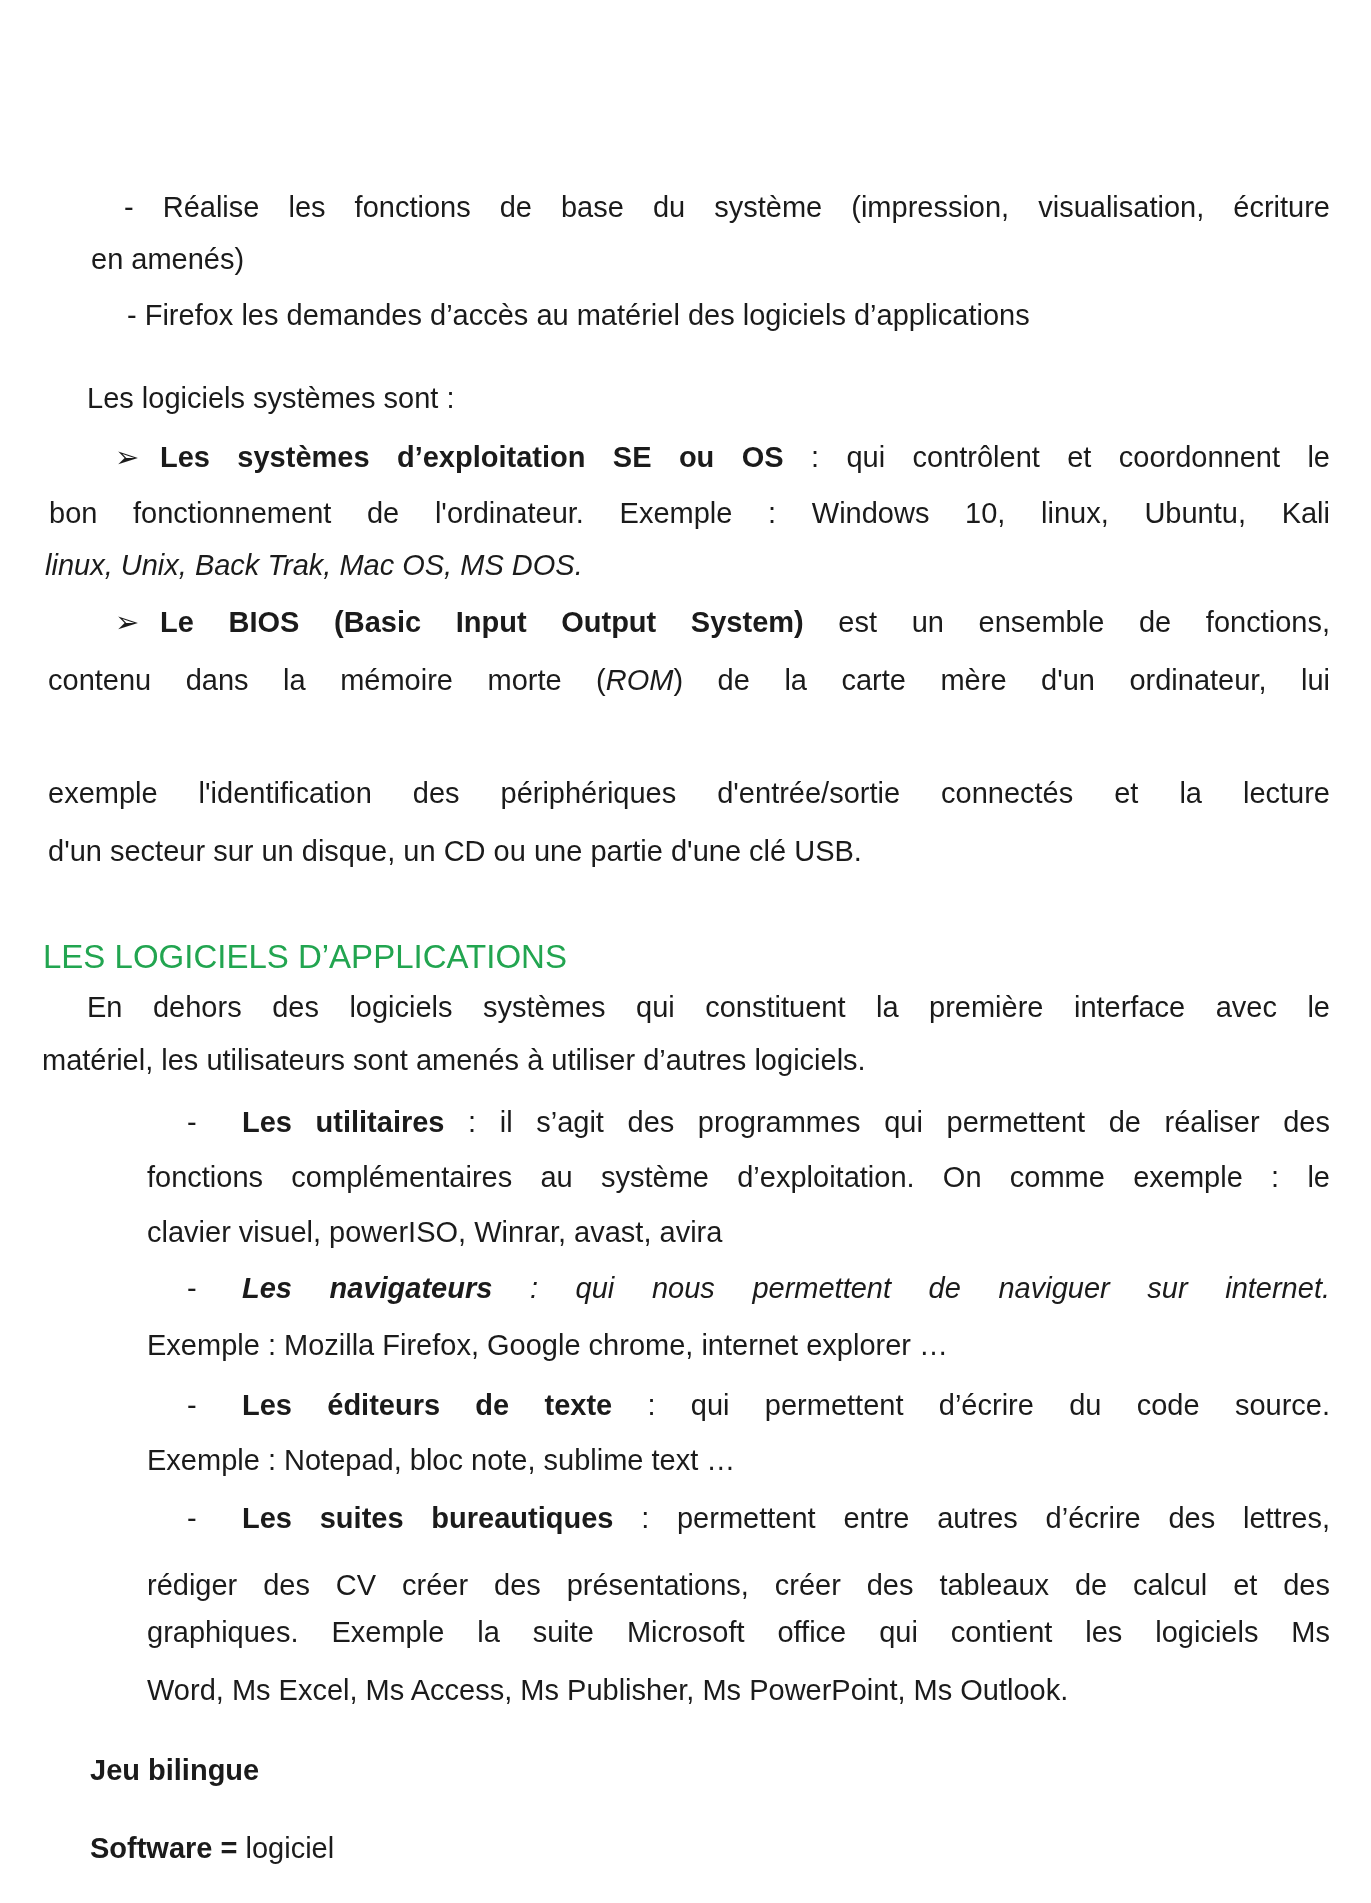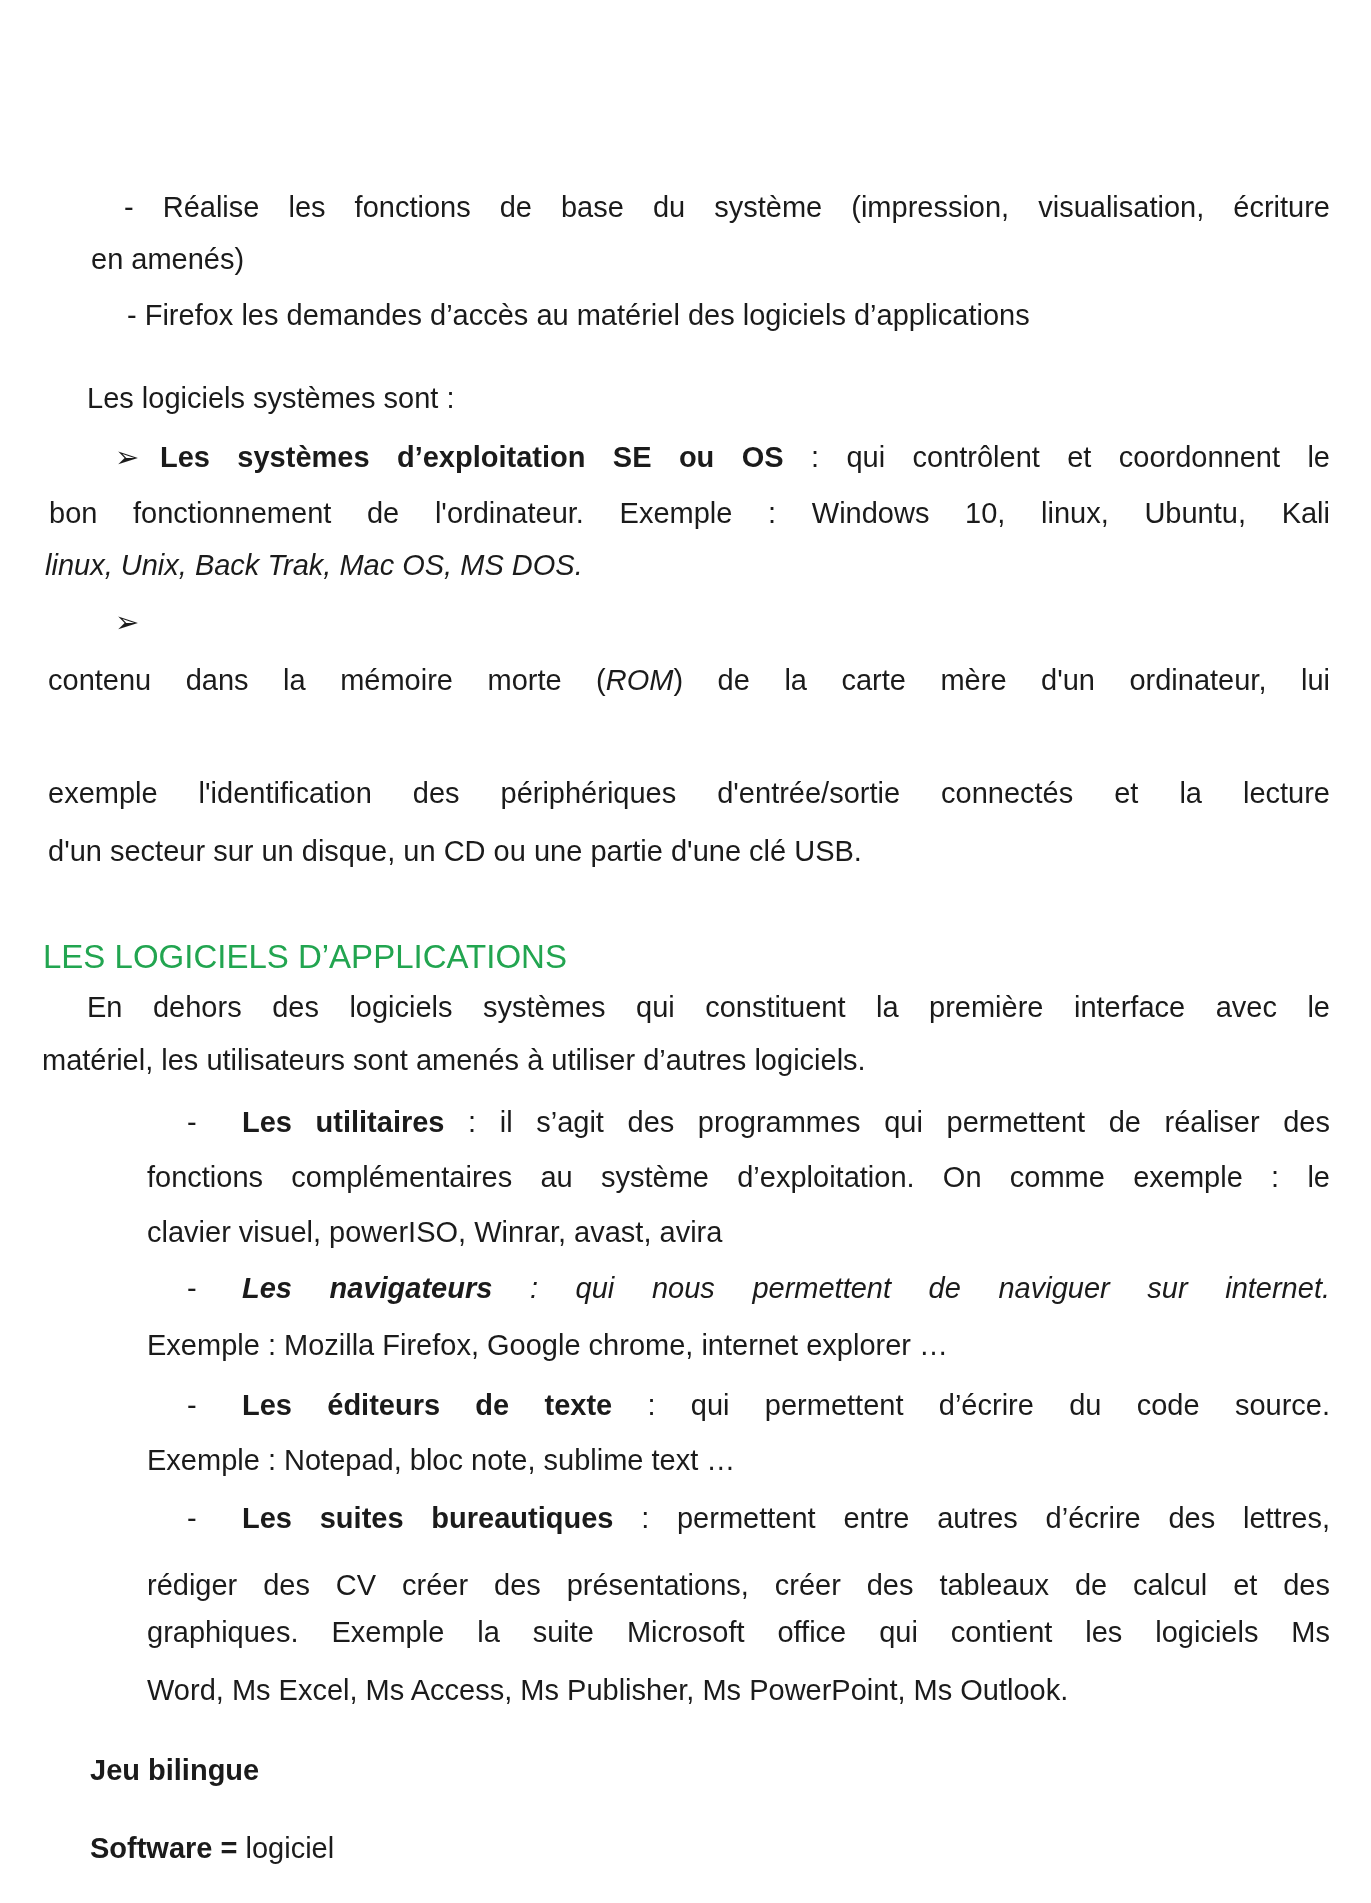--- a/index.html
+++ b/index.html
@@ -50,20 +50,21 @@
   <div class="line" style="top:381px; left:87px;">Les logiciels systèmes sont :</div>
 
   <span class="bullet" style="top:440px; left:115px;">➢</span>
   <div class="line j" style="top:440px; left:160px; right:41px;"><b>Les systèmes d’exploitation SE ou OS</b><span> : qui contrôlent et coordonnent le</span></div>
 
   <div class="line j" style="top:496px; left:49px; right:41px;">bon fonctionnement de l'ordinateur. Exemple : Windows 10, linux, Ubuntu, Kali</div>
 
   <div class="line" style="top:548px; left:45px;font-style:italic;">linux, Unix, Back Trak, Mac OS, MS DOS.</div>
 
   <span class="bullet" style="top:605px; left:115px;">➢</span>
+  <div class="line j" style="top:605px; left:160px; right:41px;"><b>Le BIOS (Basic Input Output System)</b><span> est un ensemble de fonctions,</span></div>
 
   <div class="line j" style="top:663px; left:48px; right:41px;"><span>contenu dans la mémoire morte (</span><i>ROM</i><span>) de la carte mère d'un ordinateur, lui</span></div>
 
 
   <div class="line j" style="top:776px; left:48px; right:41px;">exemple l'identification des périphériques d'entrée/sortie connectés et la lecture</div>
 
   <div class="line" style="top:834px; left:48px;">d'un secteur sur un disque, un CD ou une partie d'une clé USB.</div>
 
   <div class="line heading" style="top: 938px; left: 43px; color: rgb(34, 165, 80);">LES LOGICIELS D’APPLICATIONS</div>
 

